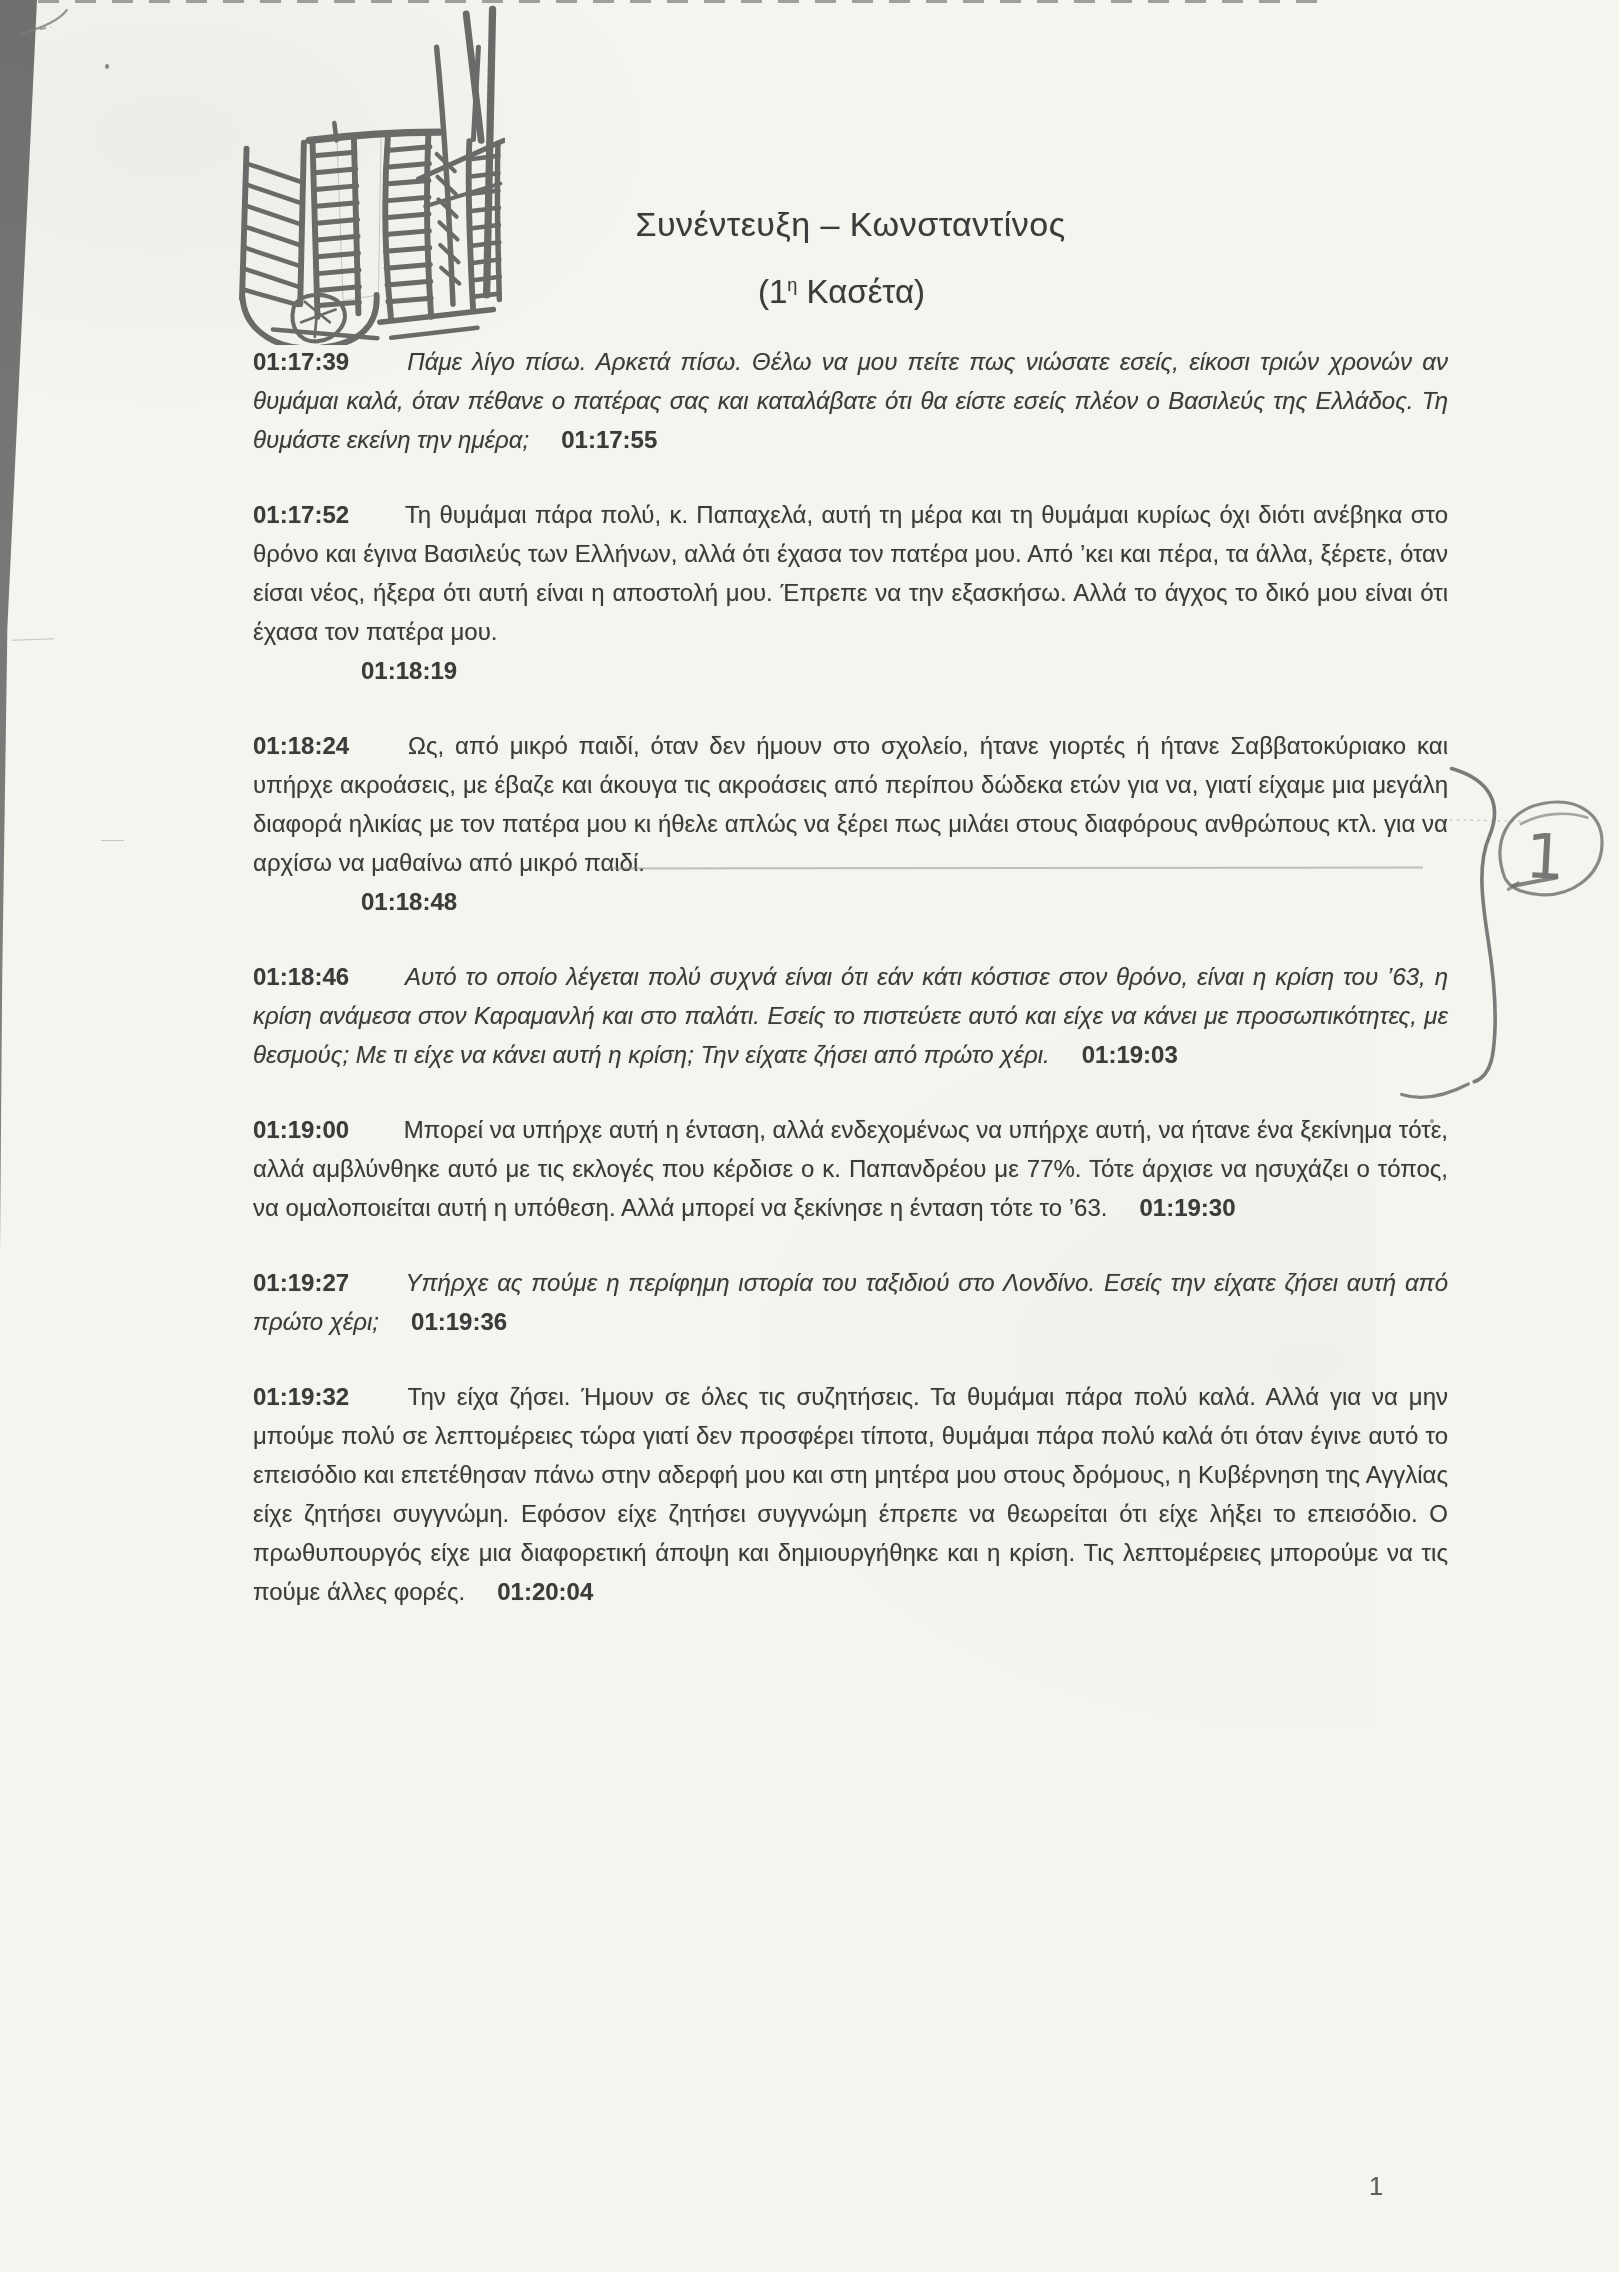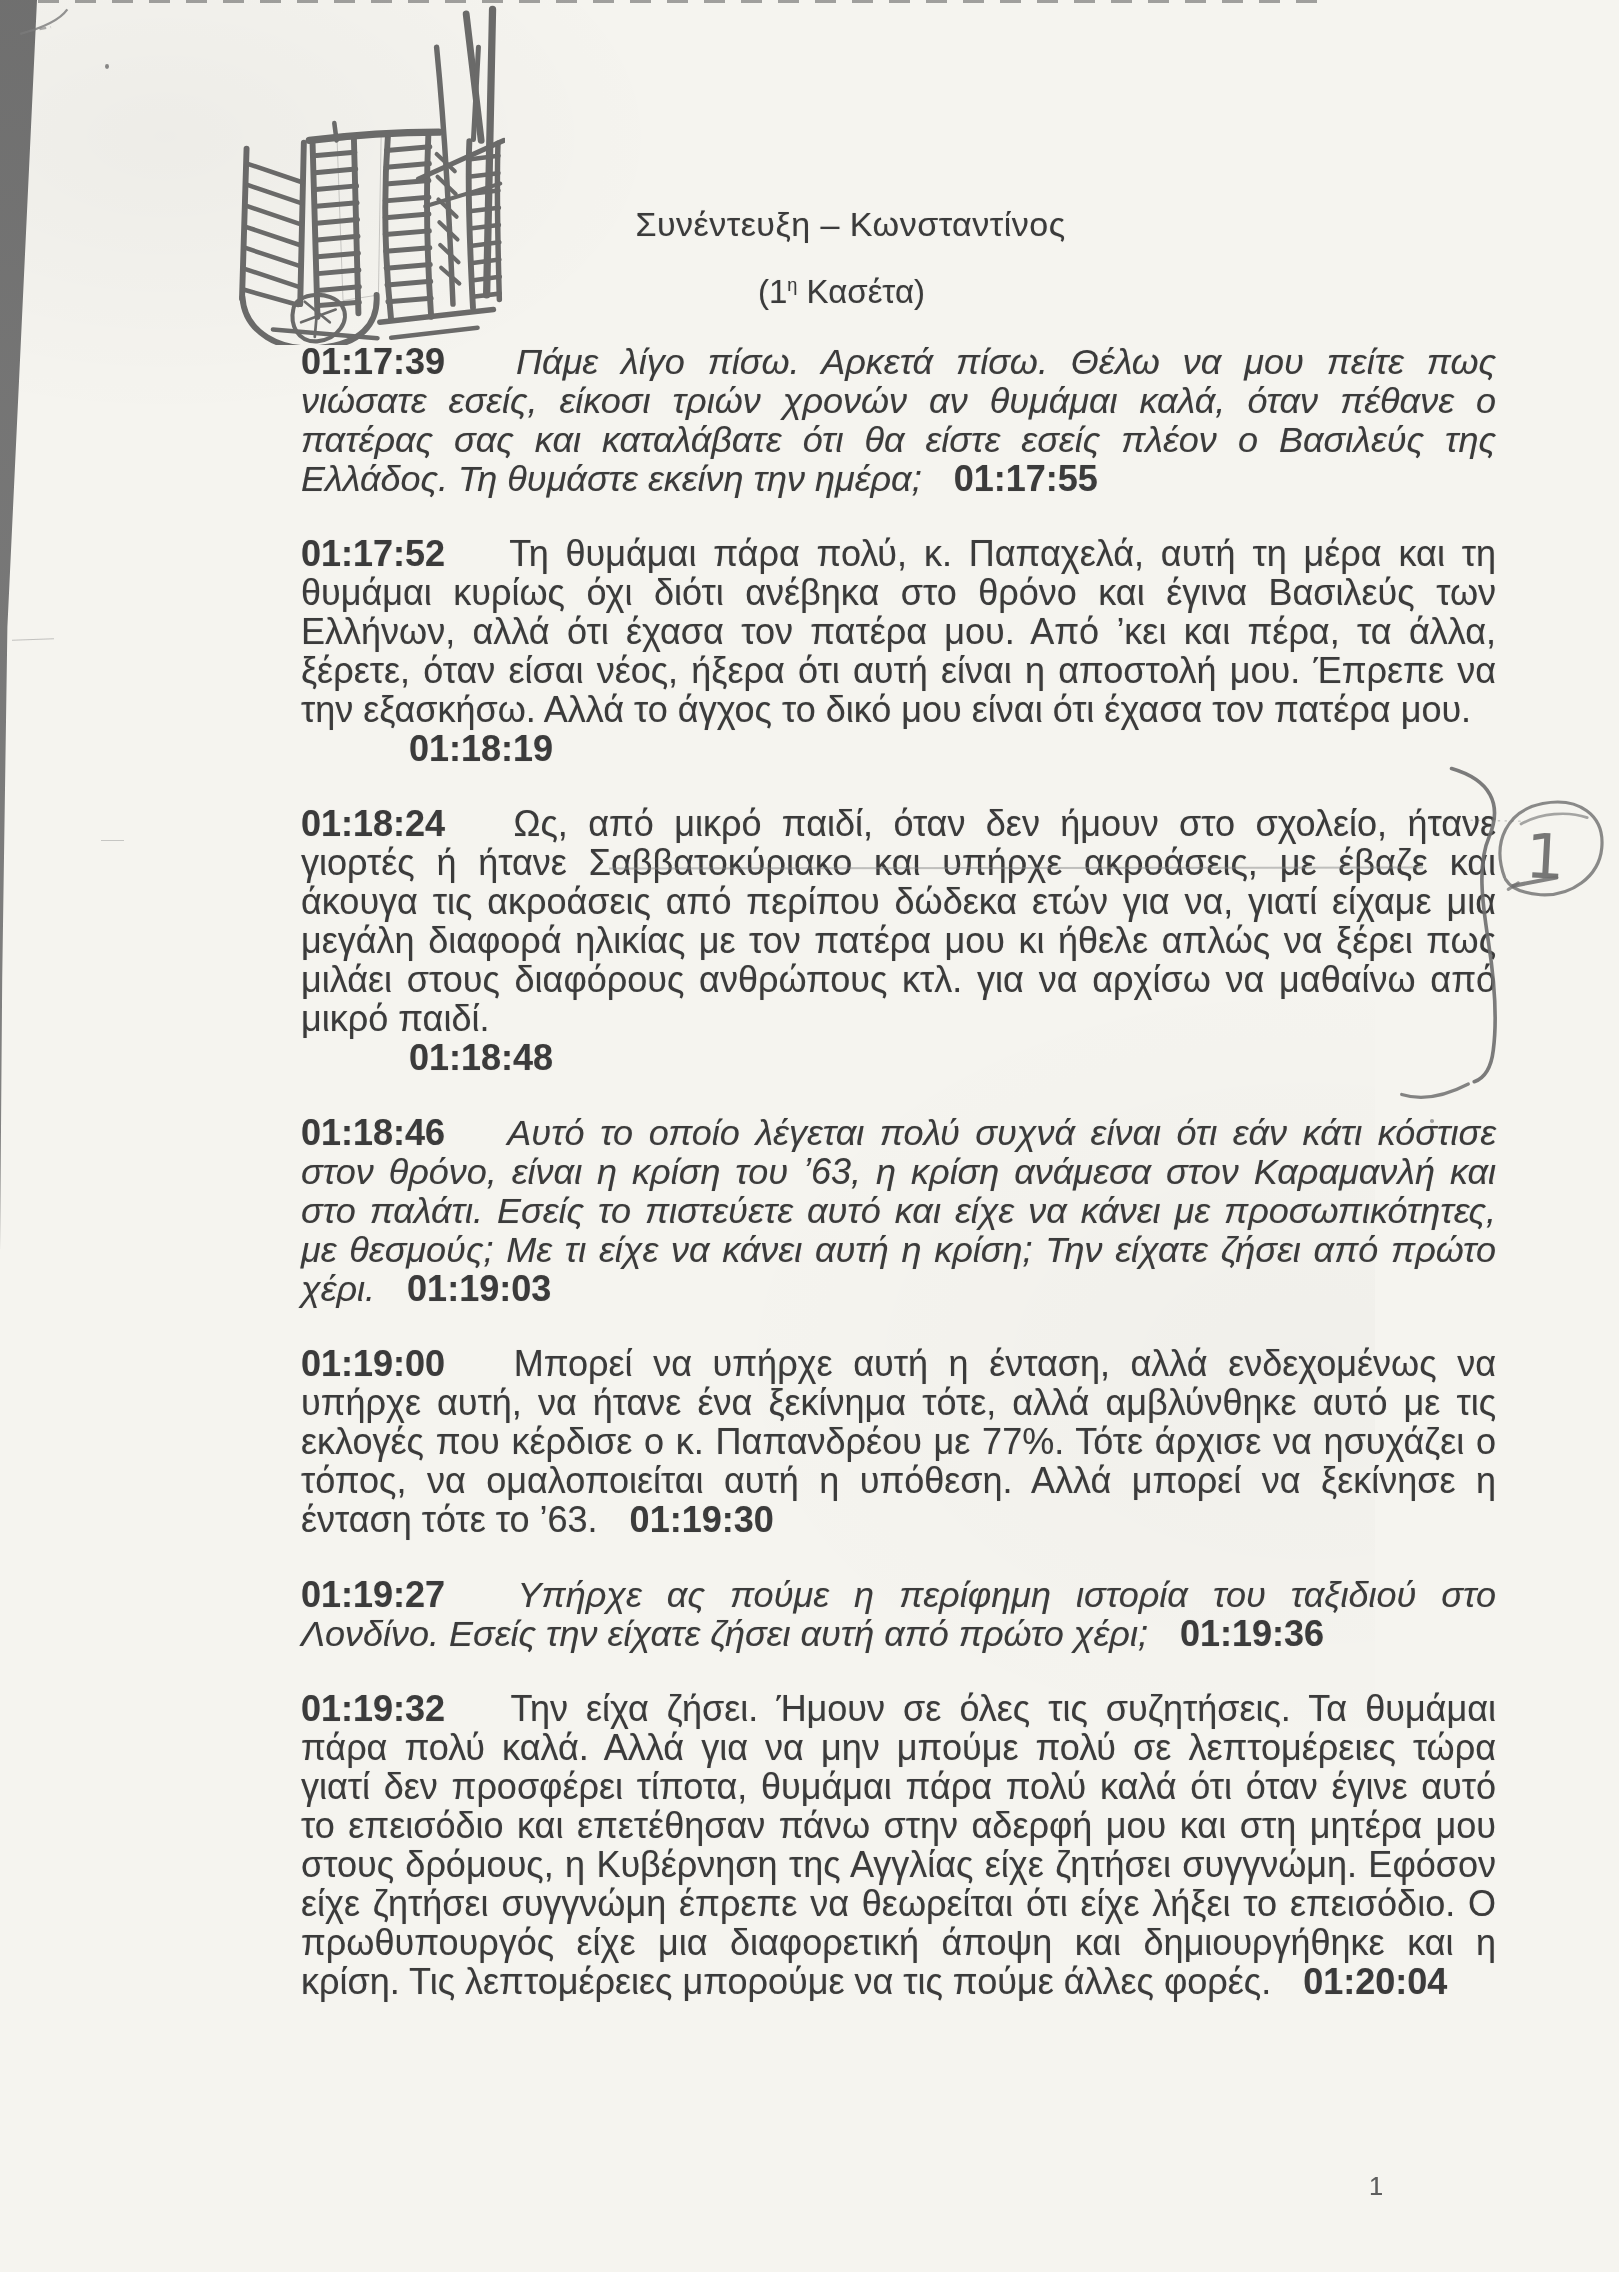--- a/index.html
+++ b/index.html
@@ -53,23 +53,22 @@
   }
   .subtitle{
     position:absolute;left:244px;top:266px;width:1195px;
     text-align:center;font-size:33px;line-height:39px;
     color:var(--ink);text-shadow:0 0 0.9px rgba(59,59,59,.3);
   }
   .subtitle sup{font-size:.55em;vertical-align:super;}
   
   .content{
     position:absolute;left:253px;top:342px;width:1195px;
-    font-size:36px;line-height:39px;
+    font-size:24px;line-height:39px;
     text-shadow:0 0 0.9px rgba(59,59,59,.32);
-    margin-left:48px;
   }
   .para{text-align:justify;margin:0 0 36px 0;}
   .para.q .ptext{font-style:italic;}
   .ts{font-weight:700;font-style:normal;white-space:nowrap;}
   .ts-start{margin-right:48px;}
   .ts-end{margin-left:32px;}
   .ts-end.own-line{display:block;margin-left:108px;}
   
   .underline-mark{
     position:absolute;left:609px;top:867px;width:814px;height:1.8px;

